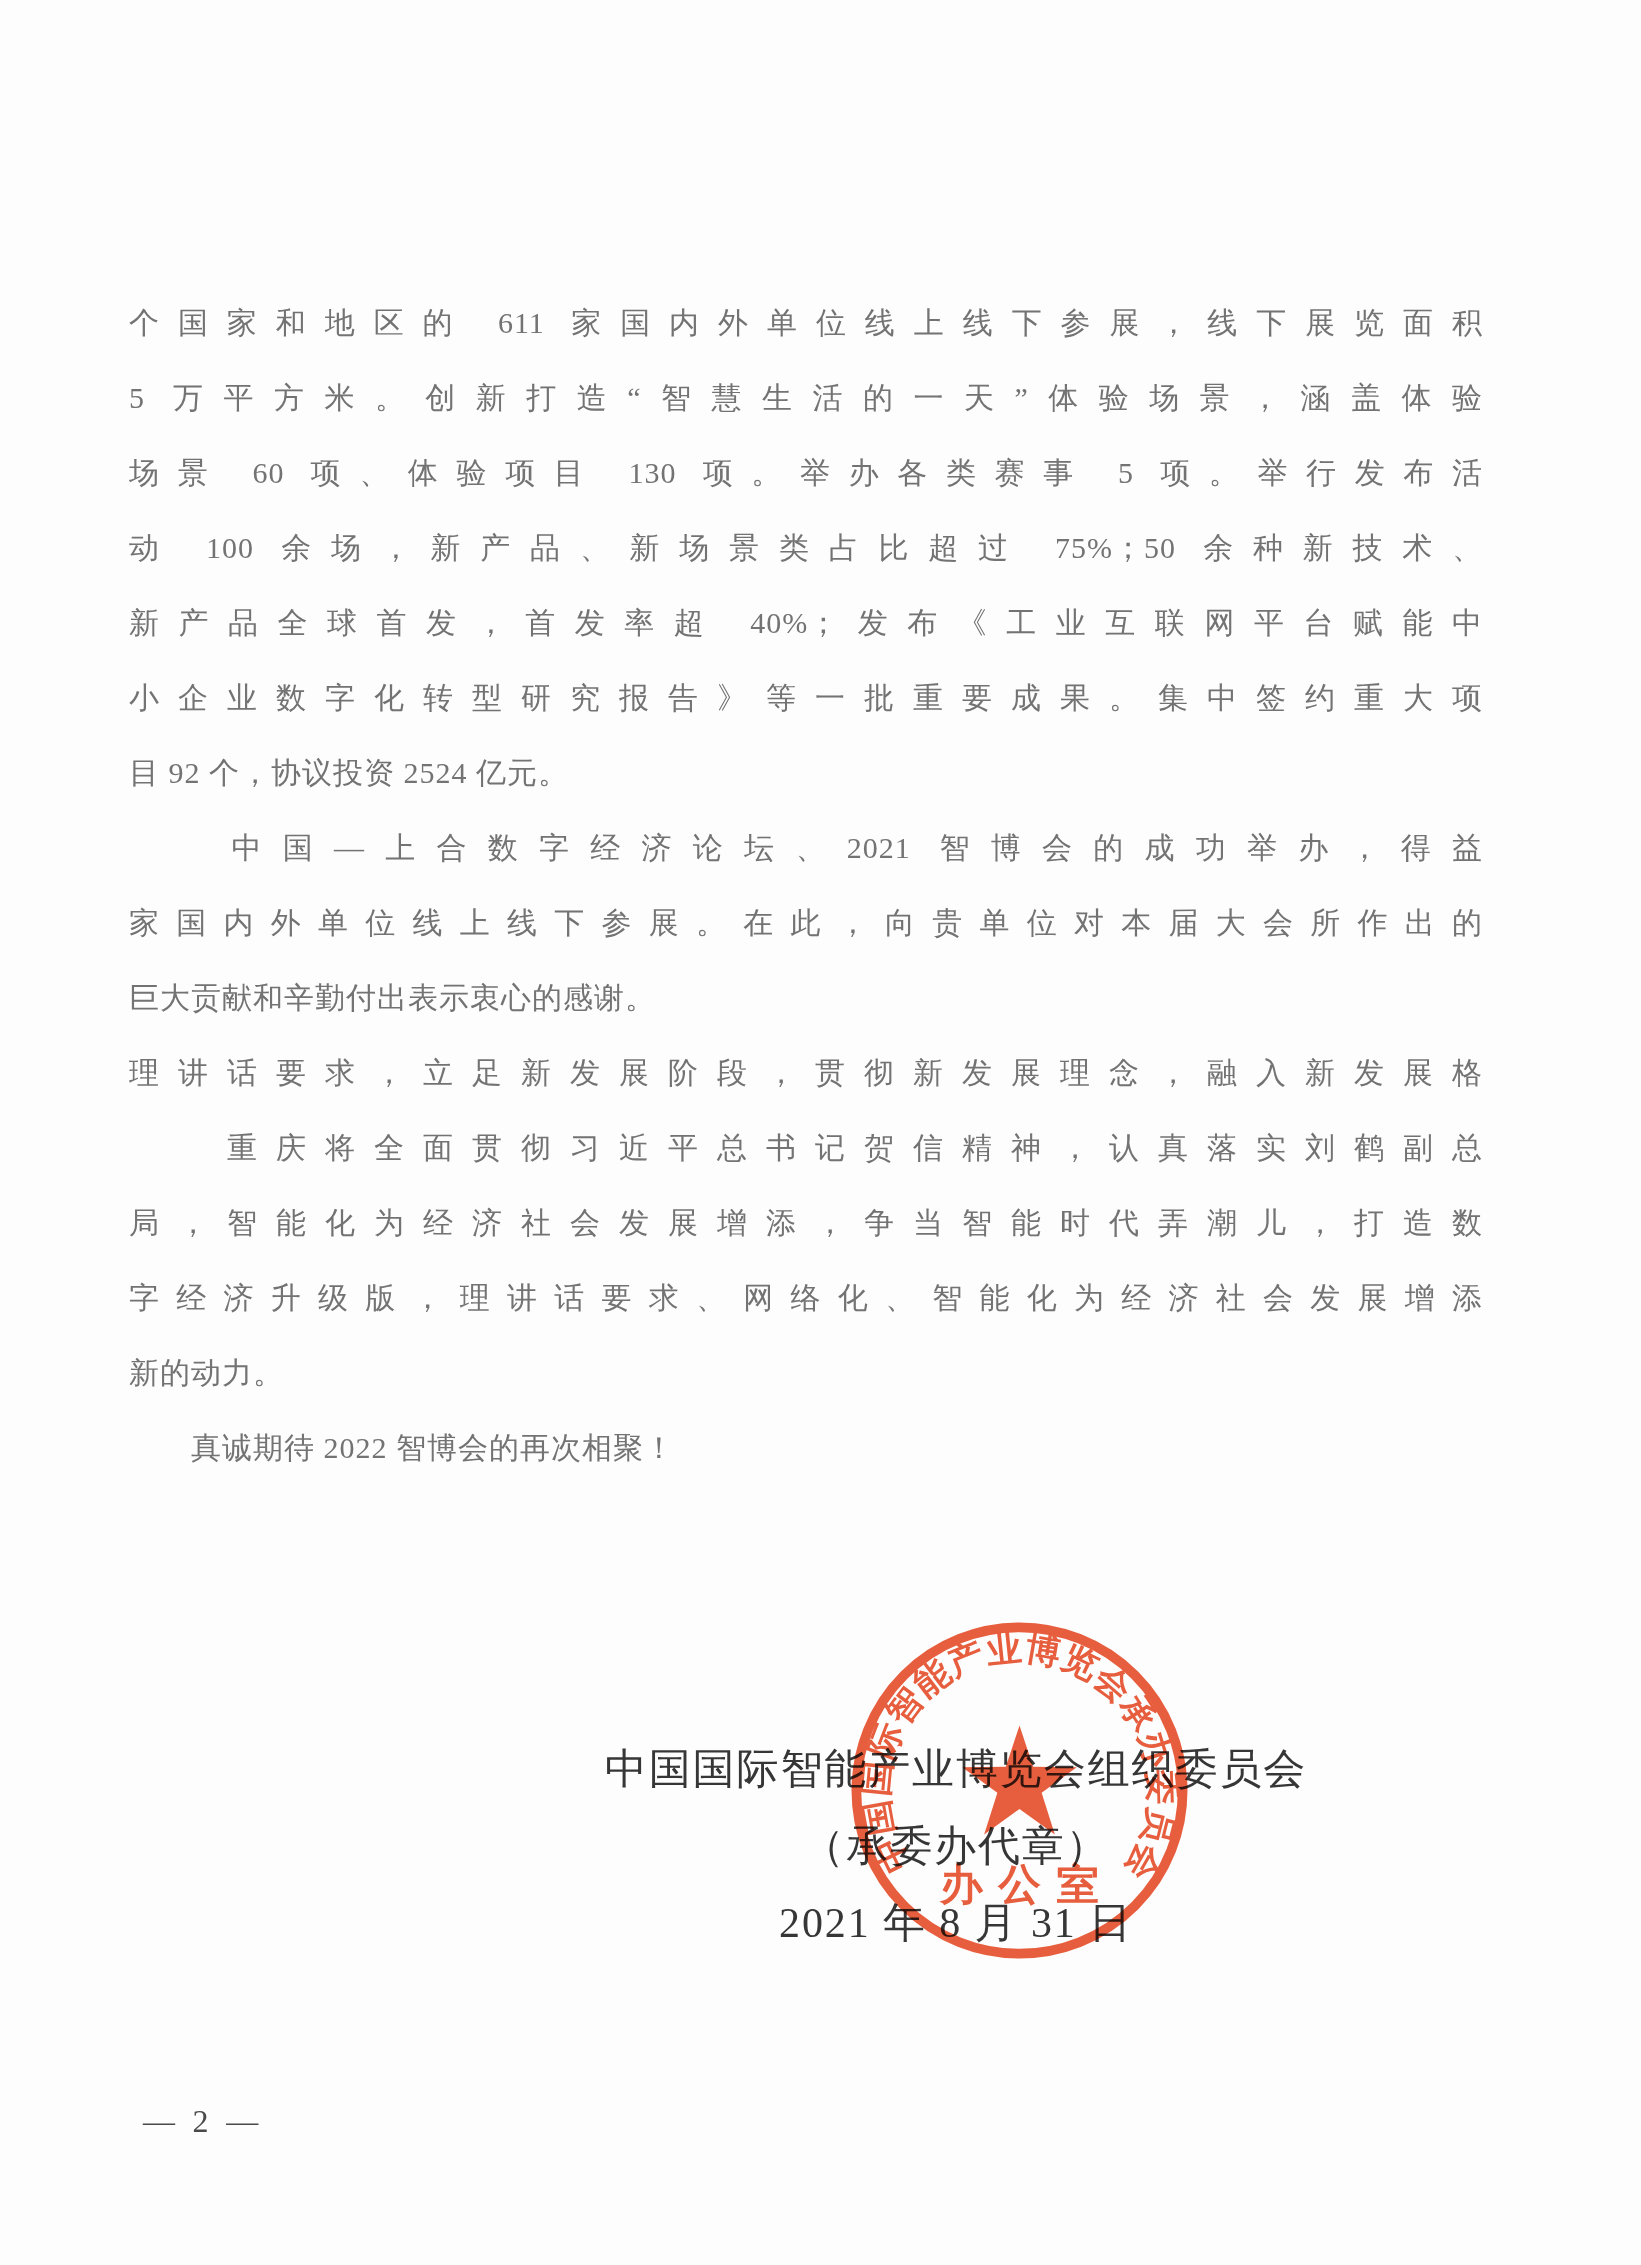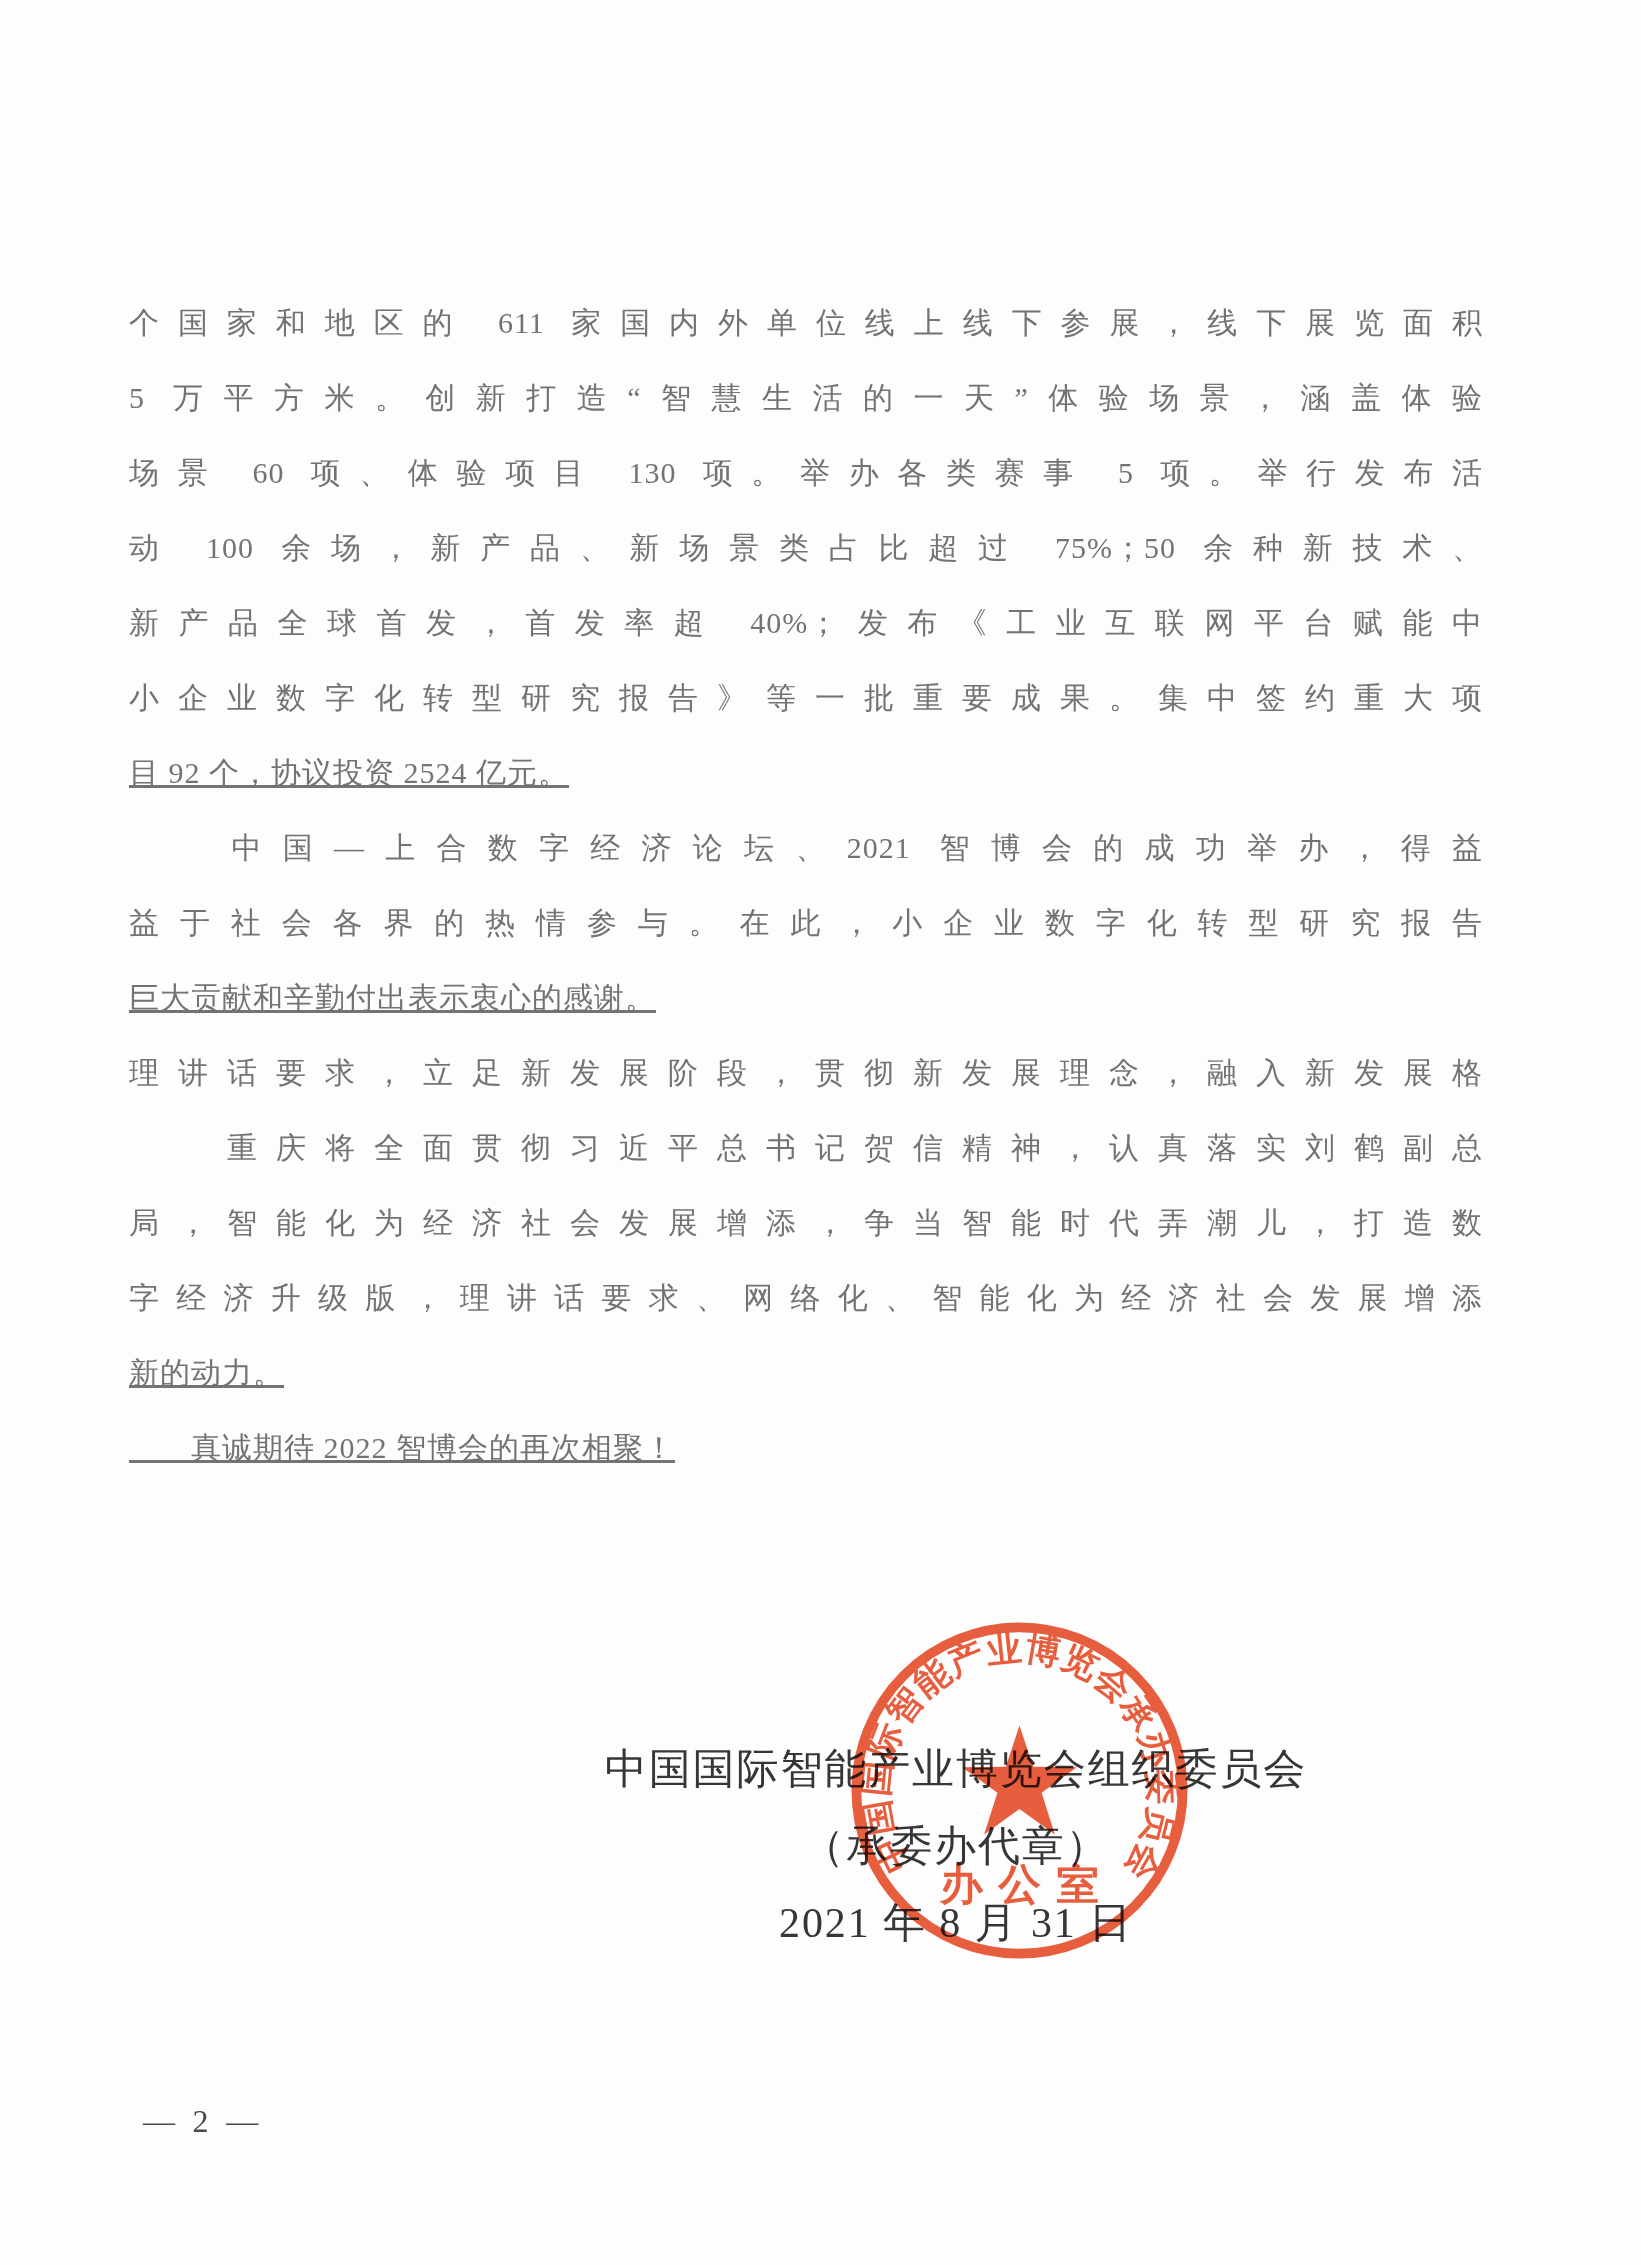--- a/index.html
+++ b/index.html
@@ -20,21 +20,20 @@
     letter-spacing:1px;
   }
   .body-text .line{
     text-align:justify;
     text-align-last:justify;
     text-justify:inter-character;
     white-space:pre-wrap;
   }
   .body-text .line.last{
     text-align-last:left;
-    text-decoration:underline;
   }
   .signature{
     position:absolute;
     left:560px;top:1731px;width:792px;
     color:#363636;
     font-size:42px;
     text-align:center;
   }
   .signature .sig-line{
     line-height:77px;
@@ -78,21 +77,21 @@
 
   <div class="body-text">
       <div class="line">个国家和地区的 611 家国内外单位线上线下参展，线下展览面积</div>
       <div class="line">5 万平方米。创新打造“智慧生活的一天”体验场景，涵盖体验</div>
       <div class="line">场景 60 项、体验项目 130 项。举办各类赛事 5 项。举行发布活</div>
       <div class="line">动 100 余场，新产品、新场景类占比超过 75%；50 余种新技术、</div>
       <div class="line">新产品全球首发，首发率超 40%；发布《工业互联网平台赋能中</div>
       <div class="line">小企业数字化转型研究报告》等一批重要成果。集中签约重大项</div>
       <div class="line last">目 92 个，协议投资 2524 亿元。</div>
       <div class="line">　　中国—上合数字经济论坛、2021 智博会的成功举办，得益</div>
-      <div class="line">益于社会各界的热情参与。在此，小企业数字化转型研究报告</div>
+      <div class="line">家国内外单位线上线下参展。在此，向贵单位对本届大会所作出的</div>
       <div class="line last">巨大贡献和辛勤付出表示衷心的感谢。</div>
       <div class="line">理讲话要求，立足新发展阶段，贯彻新发展理念，融入新发展格</div>
       <div class="line">　　重庆将全面贯彻习近平总书记贺信精神，认真落实刘鹤副总</div>
       <div class="line">局，智能化为经济社会发展增添，争当智能时代弄潮儿，打造数</div>
       <div class="line">字经济升级版，理讲话要求、网络化、智能化为经济社会发展增添</div>
       <div class="line last">新的动力。</div>
       <div class="line last">　　真诚期待 2022 智博会的再次相聚！</div>
     </div>
 
   <div class="signature">

